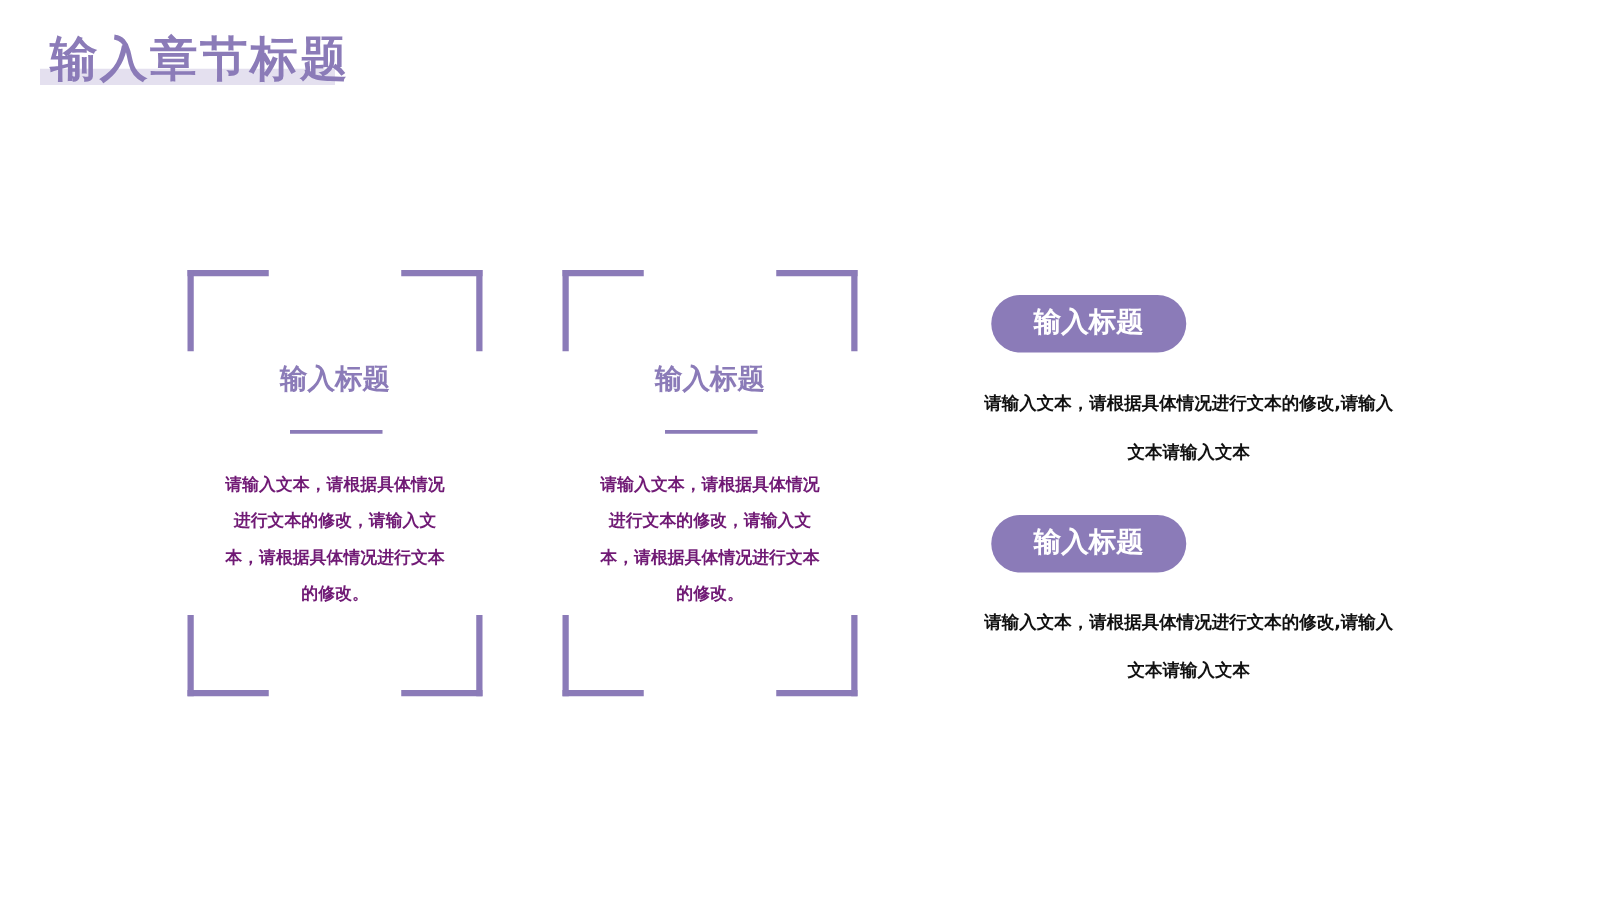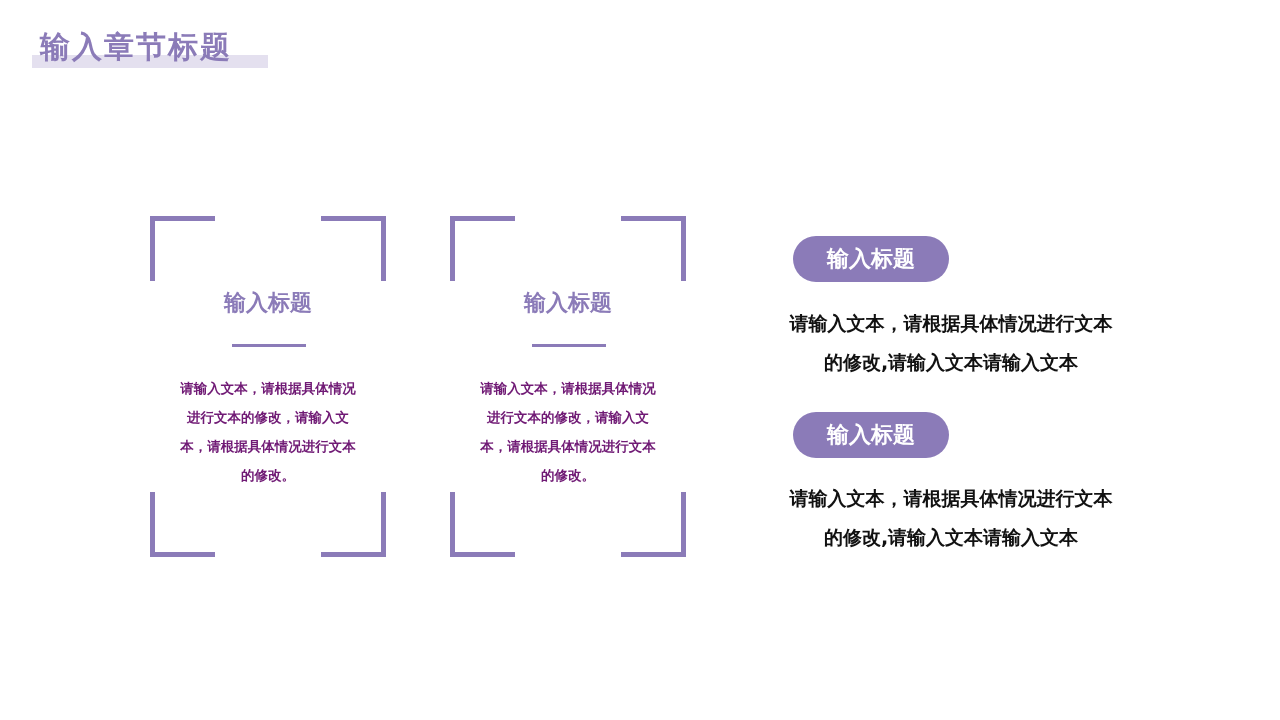--- a/index.html
+++ b/index.html
@@ -1,34 +1,34 @@
 <!DOCTYPE html>
 <html><head>
 <meta charset="utf-8">
 <style>
   html, body { margin:0; padding:0; }
   body { width:1280px; height:720px; background:#ffffff; position:relative; overflow:hidden;
          font-family:"DejaVu Sans", "Liberation Sans", sans-serif; }
   .section-title { position:absolute; left:32px; top:26px; }
   .section-title .hl { position:absolute; left:0; top:29px; width:236px; height:13px; background:#e4e0ef; }
-  .section-title .txt { position:relative; left:8px; font-size:30px; font-weight:bold; color:#8b7bb8; letter-spacing:2px; line-height:42px; }
+  .section-title .txt { position:relative; left:8px; font-size:38px; font-weight:bold; color:#8b7bb8; letter-spacing:2px; line-height:42px; }
 
   .card { position:absolute; top:216px; width:236px; height:341px; }
   .br { position:absolute; width:60px; height:60px; border-color:#8b7bb8; border-style:solid; border-width:0; }
   .br.tl { left:0; top:0; border-top-width:5px; border-left-width:5px; }
   .br.tr { right:0; top:0; border-top-width:5px; border-right-width:5px; }
   .br.bl { left:0; bottom:0; border-bottom-width:5px; border-left-width:5px; }
   .br.br2 { right:0; bottom:0; border-bottom-width:5px; border-right-width:5px; }
   .card .title { position:absolute; left:0; width:100%; top:72px; text-align:center; font-size:22px; font-weight:bold; color:#8b7bb8; }
   .card .rule { position:absolute; left:82px; top:128px; width:74px; height:3px; background:#8b7bb8; }
   .card .body { position:absolute; left:26px; width:184px; top:158px; text-align:center; font-size:13.5px; font-weight:bold; color:#701a75; line-height:29px; }
 
   .pill { position:absolute; left:793px; width:156px; height:46px; border-radius:23px; background:#8b7bb8; color:#fff;
           font-size:22px; font-weight:bold; text-align:center; line-height:46px; }
-  .ptext { position:absolute; left:786px; width:330px; font-size:19px; font-weight:bold; color:#111; line-height:39px; text-align:center; }
+  .ptext { position:absolute; left:786px; width:330px; font-size:14px; font-weight:bold; color:#111; line-height:39px; text-align:center; }
 </style>
 </head>
 <body>
 
 <div class="section-title">
   <div class="hl"></div>
   <div class="txt">输入章节标题</div>
 </div>
 
 <div class="card" style="left:150px;">

